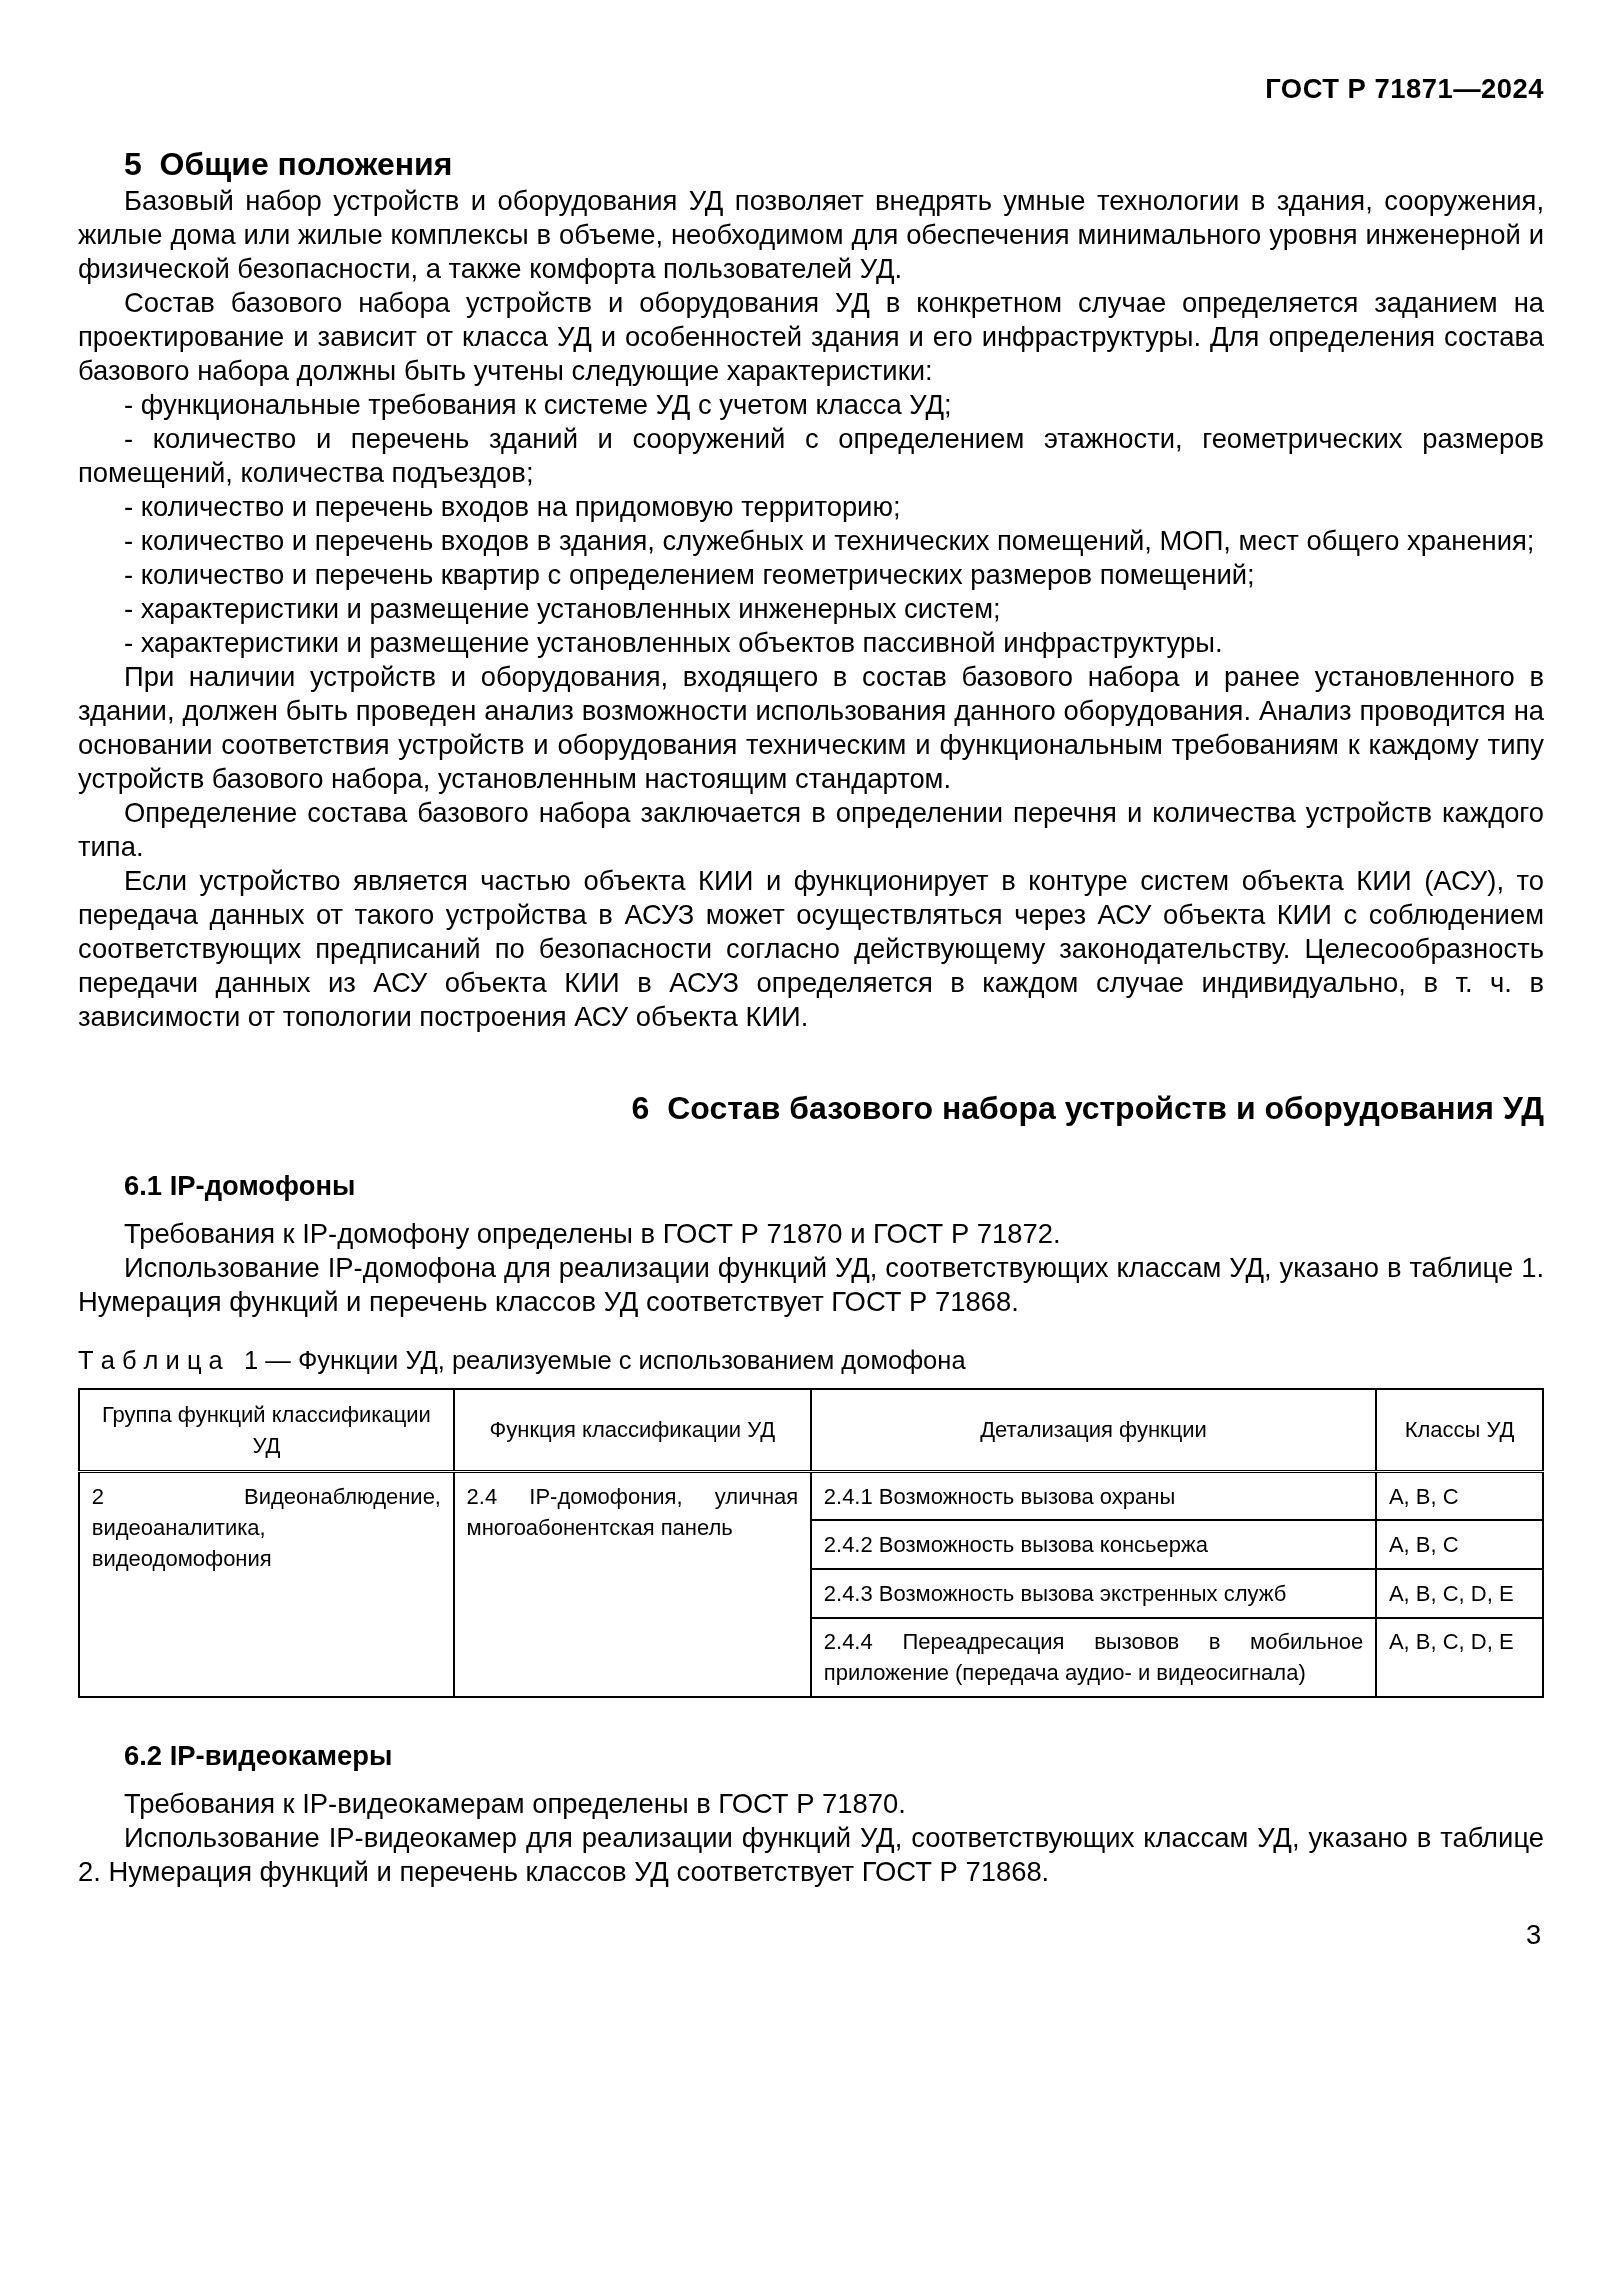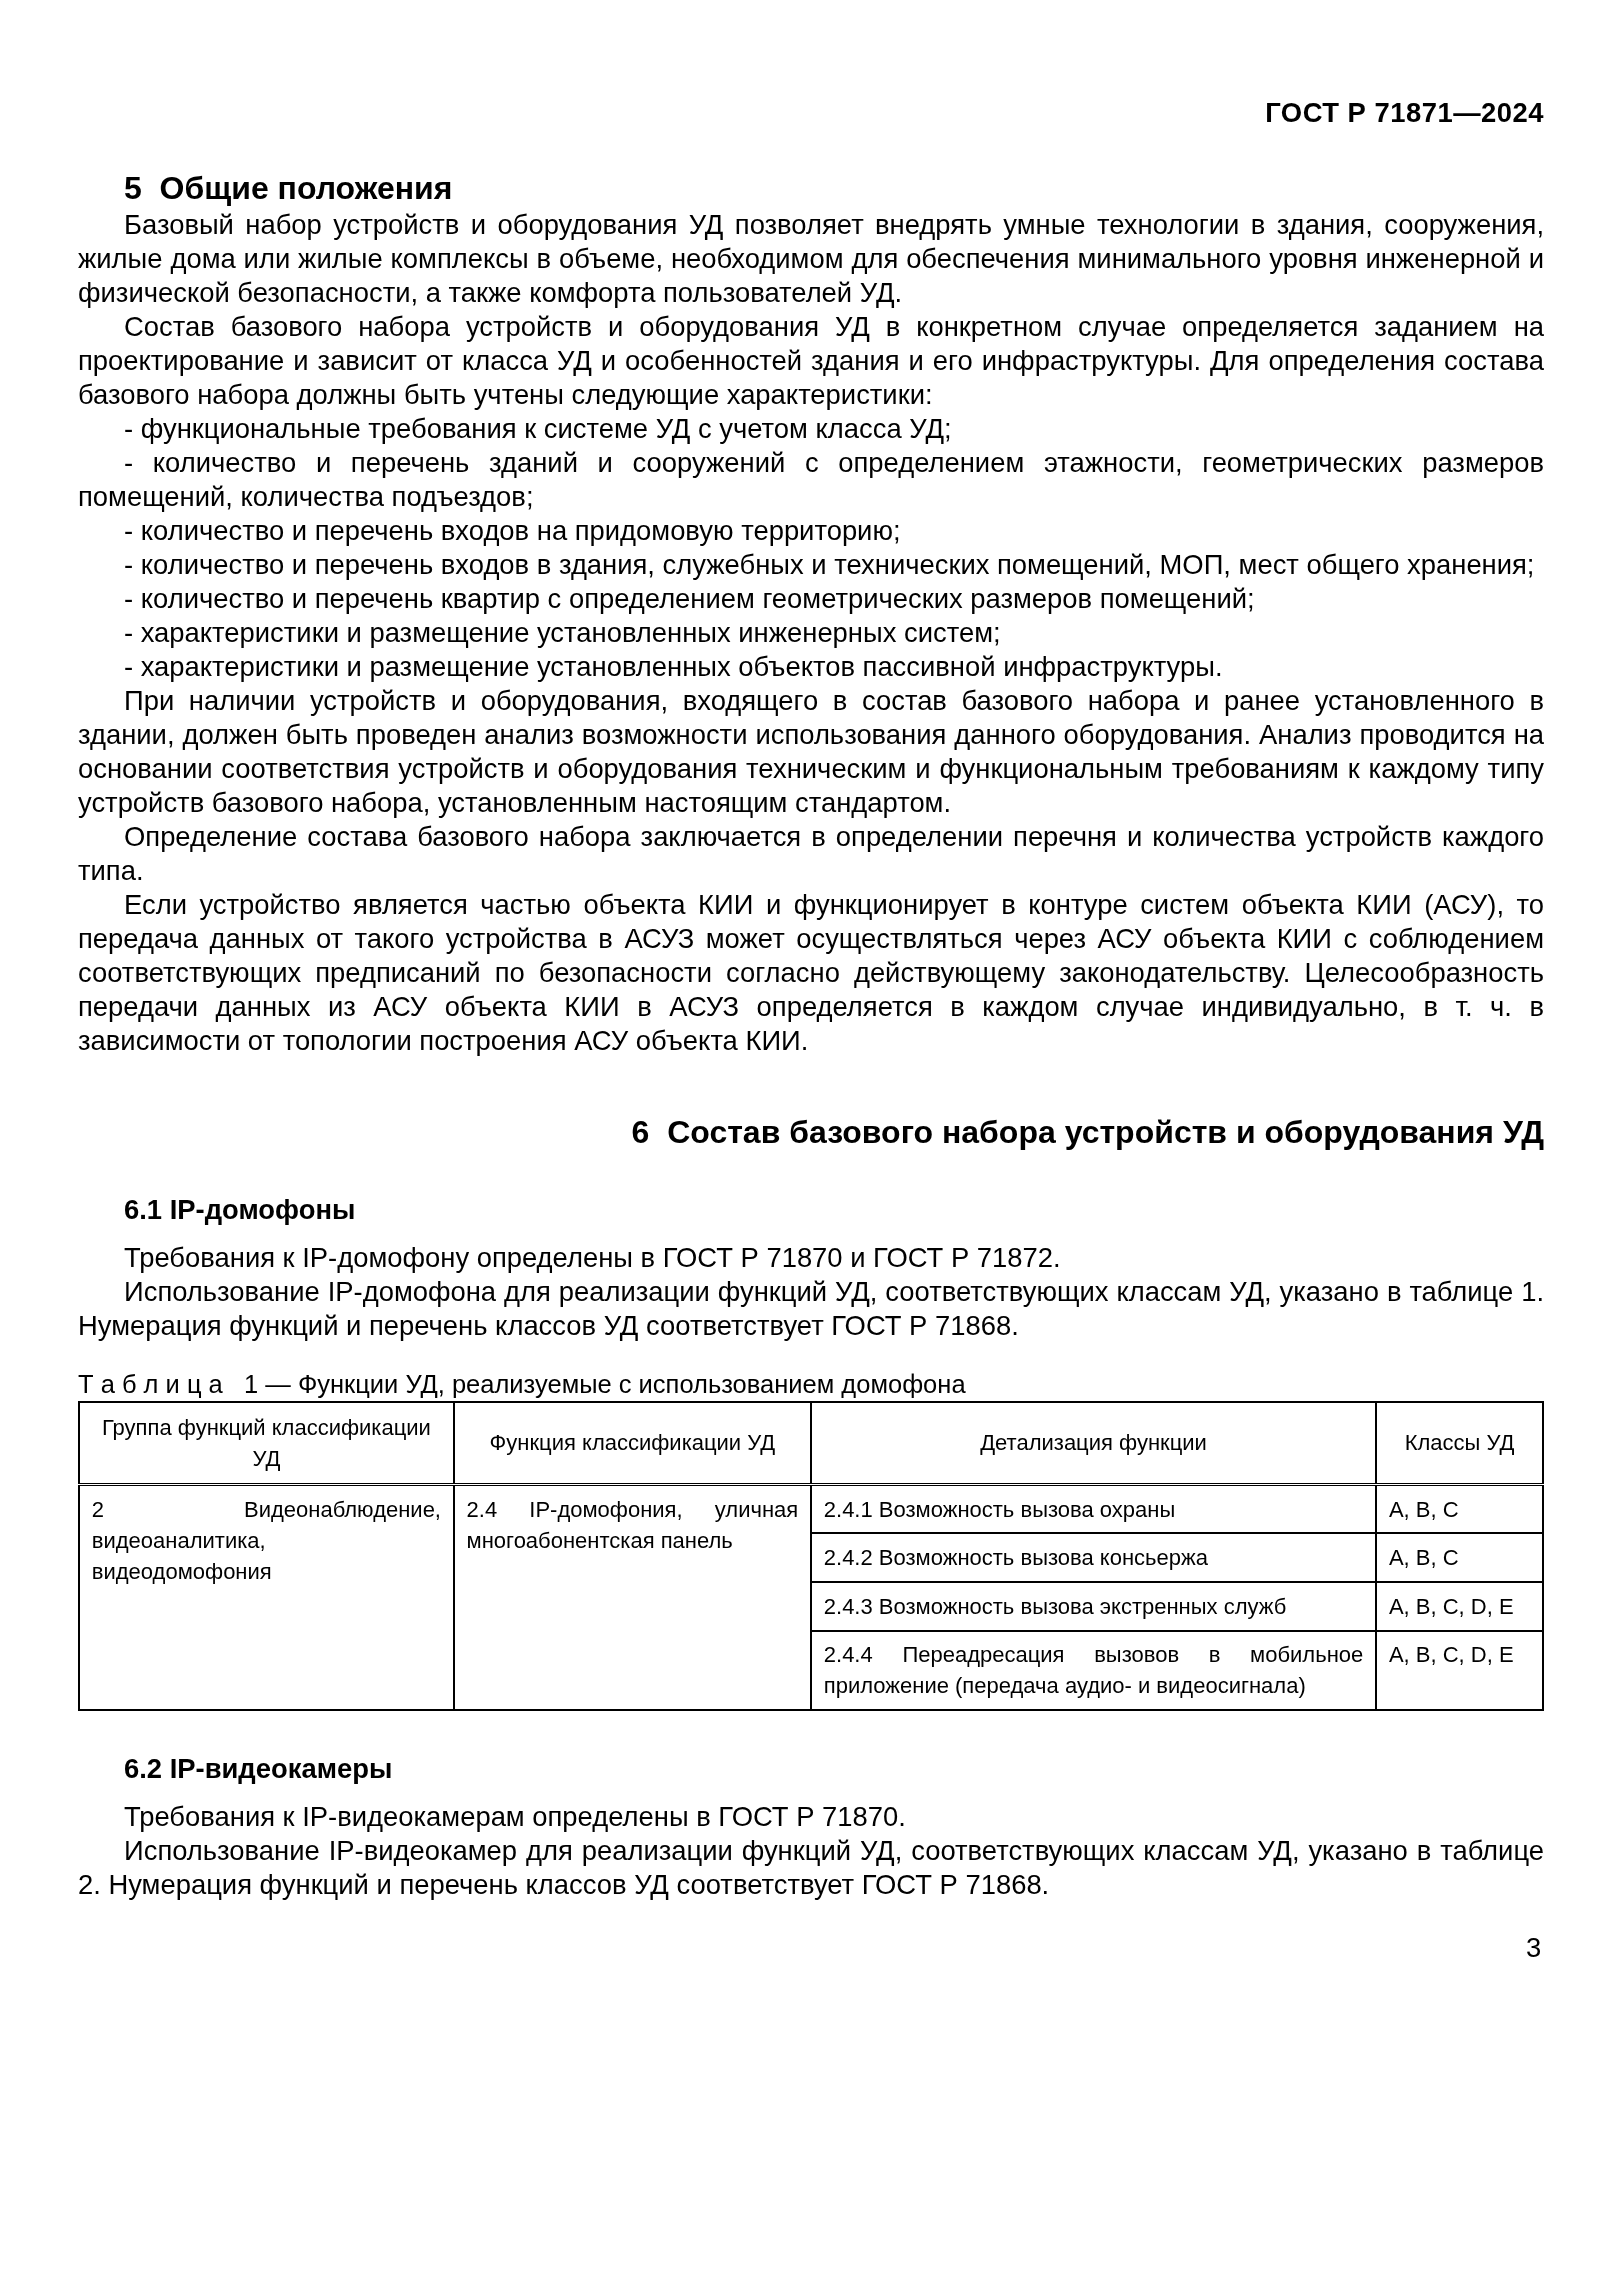--- a/index.html
+++ b/index.html
@@ -7,21 +7,21 @@
   .page {
     position: relative;
     width: 1621px;
     min-height: 2293px;
     margin: 0 auto;
     background: #ffffff;
     color: #000000;
     font-family: "Liberation Sans", sans-serif;
     font-size: 27.4px;
     line-height: 34px;
-    padding: 96px 77px 59px 78px;
+    padding: 72px 77px 59px 78px;
   }
   .doc-header {
     text-align: right;
     font-weight: bold;
     font-size: 27.4px;
     letter-spacing: 0.5px;
   }
   .h1 {
     font-size: 32px;
     line-height: 39px;
@@ -44,21 +44,21 @@
     margin-bottom: 13.7px;
   }
   .para {
     text-align: justify;
     text-indent: 46px;
     hyphens: auto;
     -webkit-hyphens: auto;
   }
   .tbl-caption {
     margin-top: 25.5px;
-    margin-bottom: 1px;
+    margin-bottom: 12px;
     font-size: 25.5px;
     line-height: 32px;
     white-space: pre-wrap;
   }
   table.gost {
     width: 100%;
     border-collapse: collapse;
     table-layout: fixed;
     font-size: 22px;
     line-height: 31px;

